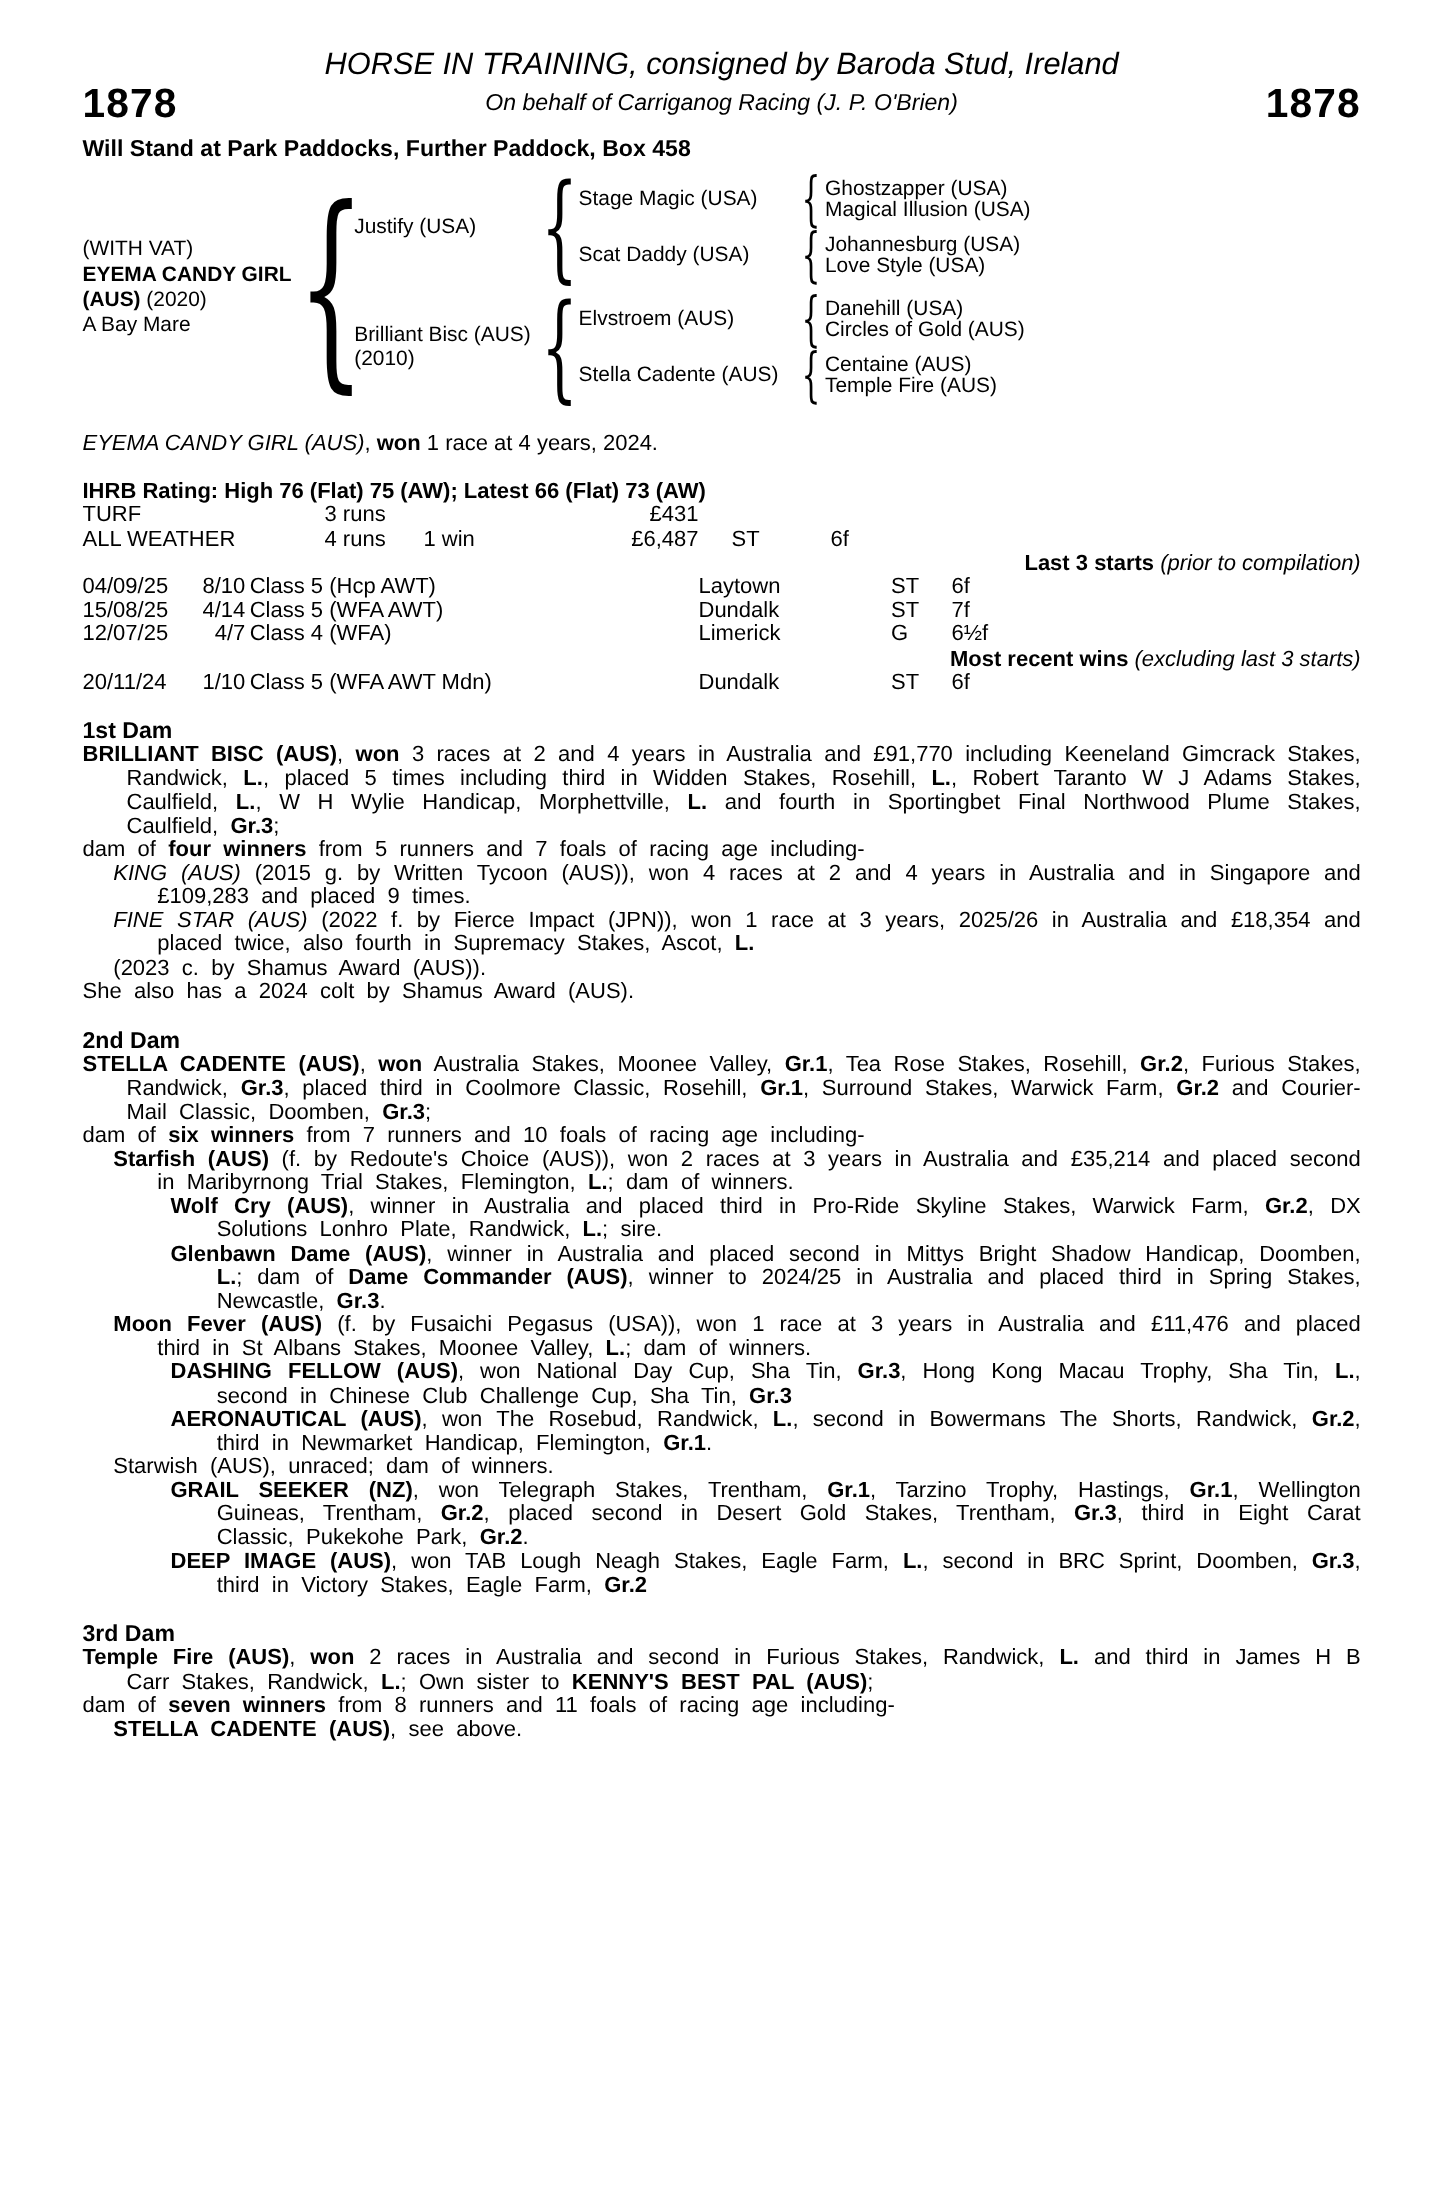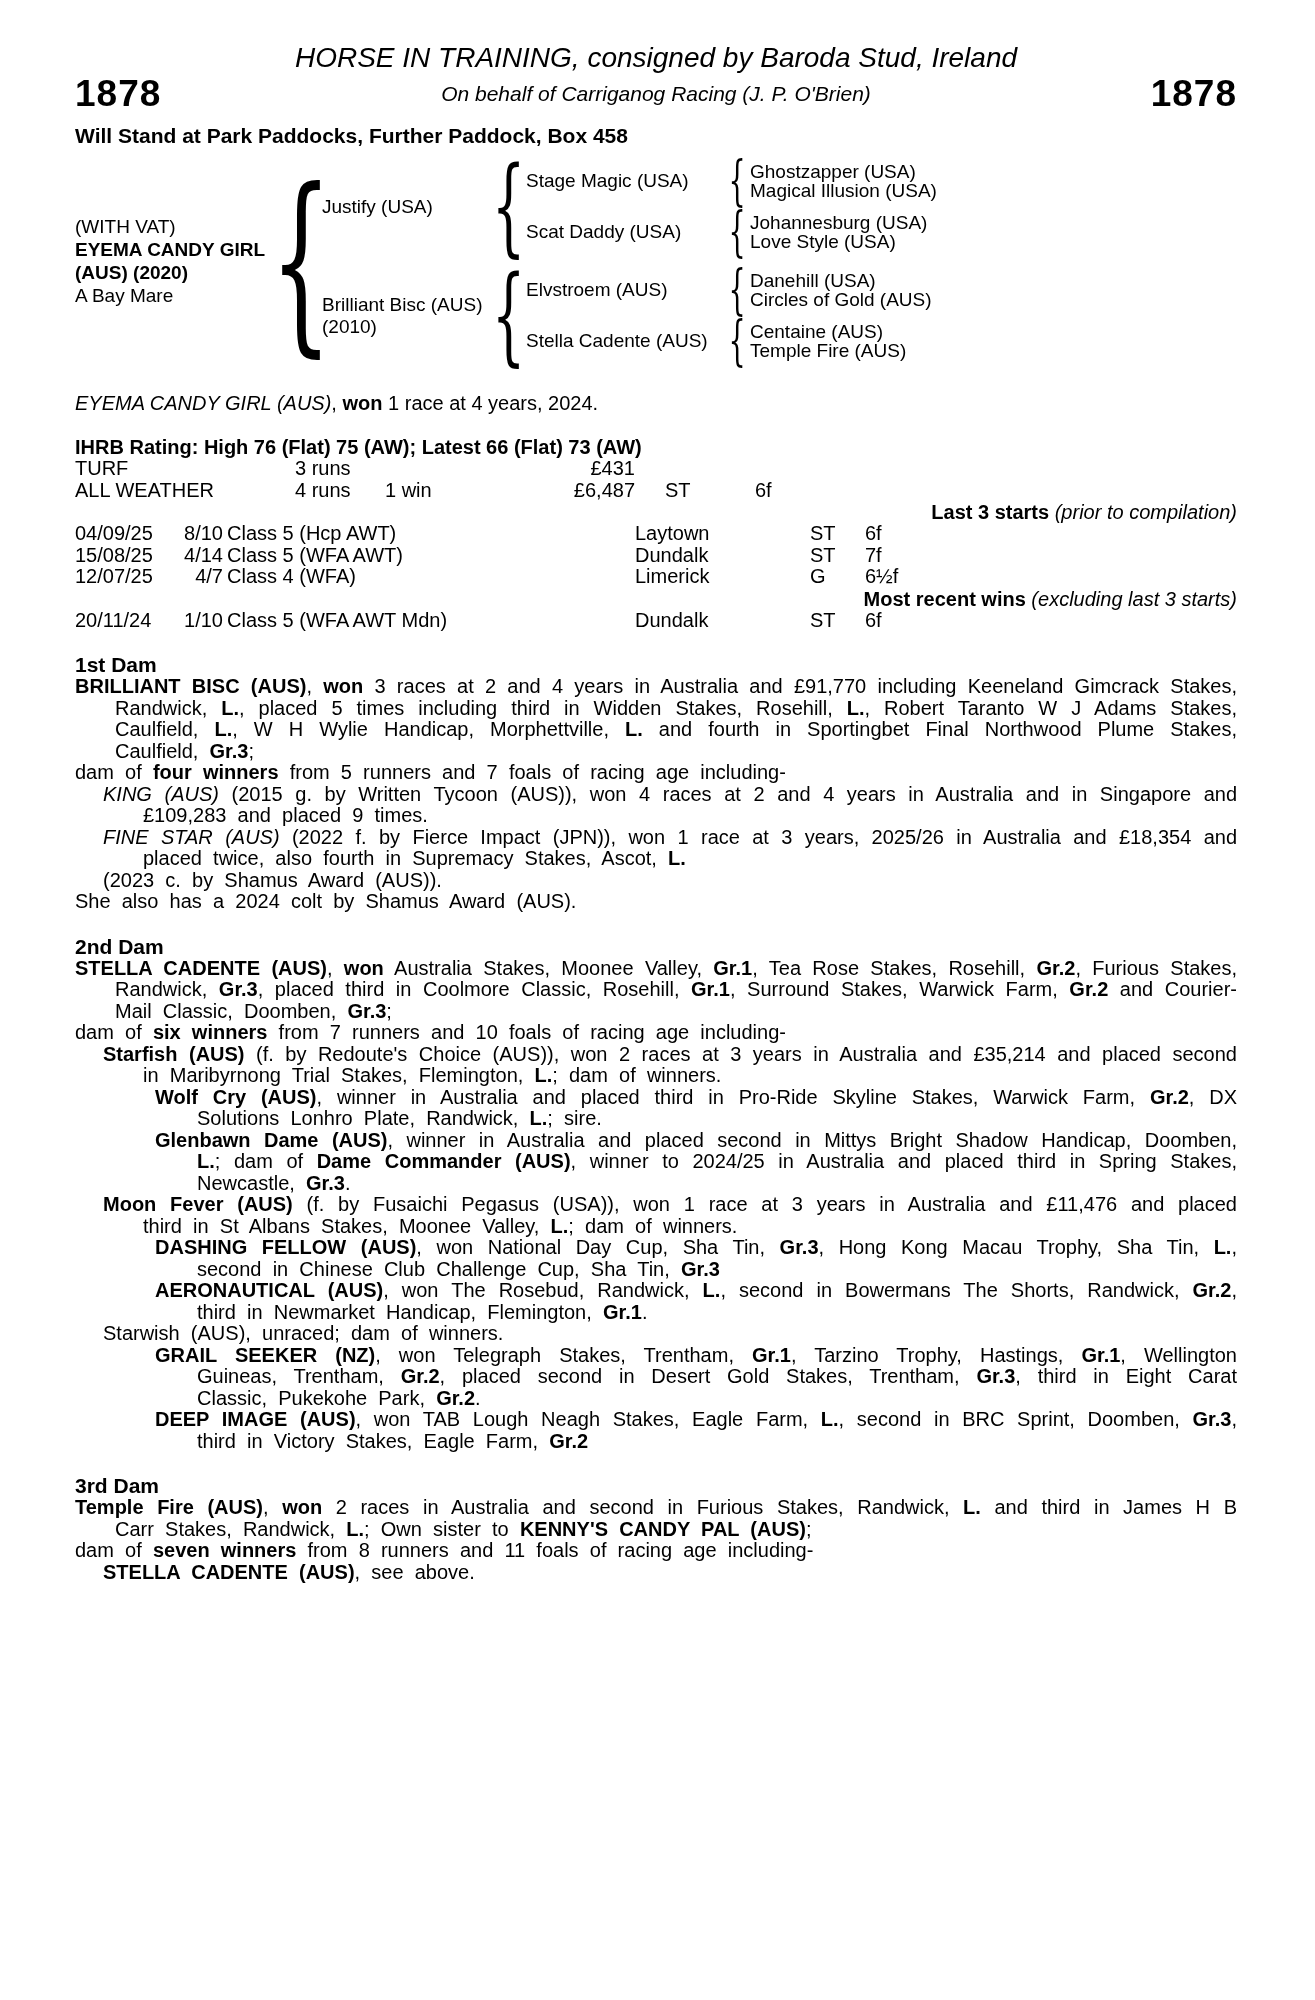--- a/index.html
+++ b/index.html
@@ -15,21 +15,21 @@
   .lot-row{position:relative;display:flex;align-items:center;margin-top:2px;height:44px;}
   .lot-num{font-size:37px;font-weight:bold;letter-spacing:1px;}
   .lot-right{margin-left:auto;}
   .behalf-line{position:absolute;left:0;right:0;text-align:center;font-style:italic;font-size:21px;}
   .stand-line{font-weight:bold;font-size:21px;margin-top:8px;}
 
   
   .pedigree{display:flex;align-items:center;margin-top:12px;font-size:19px;}
   .ped-horse{width:205px;display:flex;flex-direction:column;justify-content:center;line-height:23px;}
   .ped-horse-name{font-weight:bold;}
-  .ped-horse-name .yr{font-weight:bold;}
+  .ped-horse-name .yr{font-weight:normal;}
   .brace{font-family:"DejaVu Serif", serif;font-weight:400;overflow:visible;
          display:flex;align-items:center;justify-content:center;}
   .brace::before{content:"{";display:block;transform:scaleX(0.5);}
   .brace-main{width:42px;height:150px;font-size:195px;line-height:150px;}
   .brace-mid{width:34px;height:82px;font-size:106px;line-height:82px;}
   .brace-small{width:26px;height:42px;font-size:54px;line-height:42px;}
   .ped-halves{display:flex;flex-direction:column;gap:16px;}
   .ped-half{display:flex;align-items:center;}
   .ped-parent{width:170px;line-height:22px;}
   .ped-quarters{display:flex;flex-direction:column;gap:9px;}
@@ -207,17 +207,17 @@
   <div class="para p-l2"><span class="s-b">Wolf Cry (AUS)</span><span>, winner in Australia and placed third in Pro-Ride Skyline Stakes, Warwick Farm, </span><span class="s-b">Gr.2</span><span>, DX Solutions Lonhro Plate, Randwick, </span><span class="s-b">L.</span><span>; sire.</span></div>
   <div class="para p-l2"><span class="s-b">Glenbawn Dame (AUS)</span><span>, winner in Australia and placed second in Mittys Bright Shadow Handicap, Doomben, </span><span class="s-b">L.</span><span>; dam of </span><span class="s-b">Dame Commander (AUS)</span><span>, winner to 2024/25 in Australia and placed third in Spring Stakes, Newcastle, </span><span class="s-b">Gr.3</span><span>.</span></div>
   <div class="para p-l1"><span class="s-b">Moon Fever (AUS)</span><span> (f. by Fusaichi Pegasus (USA)), won 1 race at 3 years in Australia and £11,476 and placed third in St Albans Stakes, Moonee Valley, </span><span class="s-b">L.</span><span>; dam of winners.</span></div>
   <div class="para p-l2"><span class="s-b">DASHING FELLOW (AUS)</span><span>, won National Day Cup, Sha Tin, </span><span class="s-b">Gr.3</span><span>, Hong Kong Macau Trophy, Sha Tin, </span><span class="s-b">L.</span><span>, second in Chinese Club Challenge Cup, Sha Tin, </span><span class="s-b">Gr.3</span></div>
   <div class="para p-l2"><span class="s-b">AERONAUTICAL (AUS)</span><span>, won The Rosebud, Randwick, </span><span class="s-b">L.</span><span>, second in Bowermans The Shorts, Randwick, </span><span class="s-b">Gr.2</span><span>, third in Newmarket Handicap, Flemington, </span><span class="s-b">Gr.1</span><span>.</span></div>
   <div class="para p-l1"><span>Starwish (AUS), unraced; dam of winners.</span></div>
   <div class="para p-l2"><span class="s-b">GRAIL SEEKER (NZ)</span><span>, won Telegraph Stakes, Trentham, </span><span class="s-b">Gr.1</span><span>, Tarzino Trophy, Hastings, </span><span class="s-b">Gr.1</span><span>, Wellington Guineas, Trentham, </span><span class="s-b">Gr.2</span><span>, placed second in Desert Gold Stakes, Trentham, </span><span class="s-b">Gr.3</span><span>, third in Eight Carat Classic, Pukekohe Park, </span><span class="s-b">Gr.2</span><span>.</span></div>
   <div class="para p-l2"><span class="s-b">DEEP IMAGE (AUS)</span><span>, won TAB Lough Neagh Stakes, Eagle Farm, </span><span class="s-b">L.</span><span>, second in BRC Sprint, Doomben, </span><span class="s-b">Gr.3</span><span>, third in Victory Stakes, Eagle Farm, </span><span class="s-b">Gr.2</span></div>
 
   <div class="dam-heading">3rd Dam</div>
-  <div class="para p-main"><span class="s-b">Temple Fire (AUS)</span><span>, </span><span class="s-b">won</span><span> 2 races in Australia and second in Furious Stakes, Randwick, </span><span class="s-b">L.</span><span> and third in James H B Carr Stakes, Randwick, </span><span class="s-b">L.</span><span>; Own sister to </span><span class="s-b">KENNY'S CANDY PAL (AUS)</span><span>;</span></div>
+  <div class="para p-main"><span class="s-b">Temple Fire (AUS)</span><span>, </span><span class="s-b">won</span><span> 2 races in Australia and second in Furious Stakes, Randwick, </span><span class="s-b">L.</span><span> and third in James H B Carr Stakes, Randwick, </span><span class="s-b">L.</span><span>; Own sister to </span><span class="s-b">KENNY'S BEST PAL (AUS)</span><span>;</span></div>
   <div class="para"><span>dam of </span><span class="s-b">seven winners</span><span> from 8 runners and 11 foals of racing age including-</span></div>
   <div class="para p-l1"><span class="s-b">STELLA CADENTE (AUS)</span><span>, see above.</span></div>
 
 </div>
 
 </body></html>

